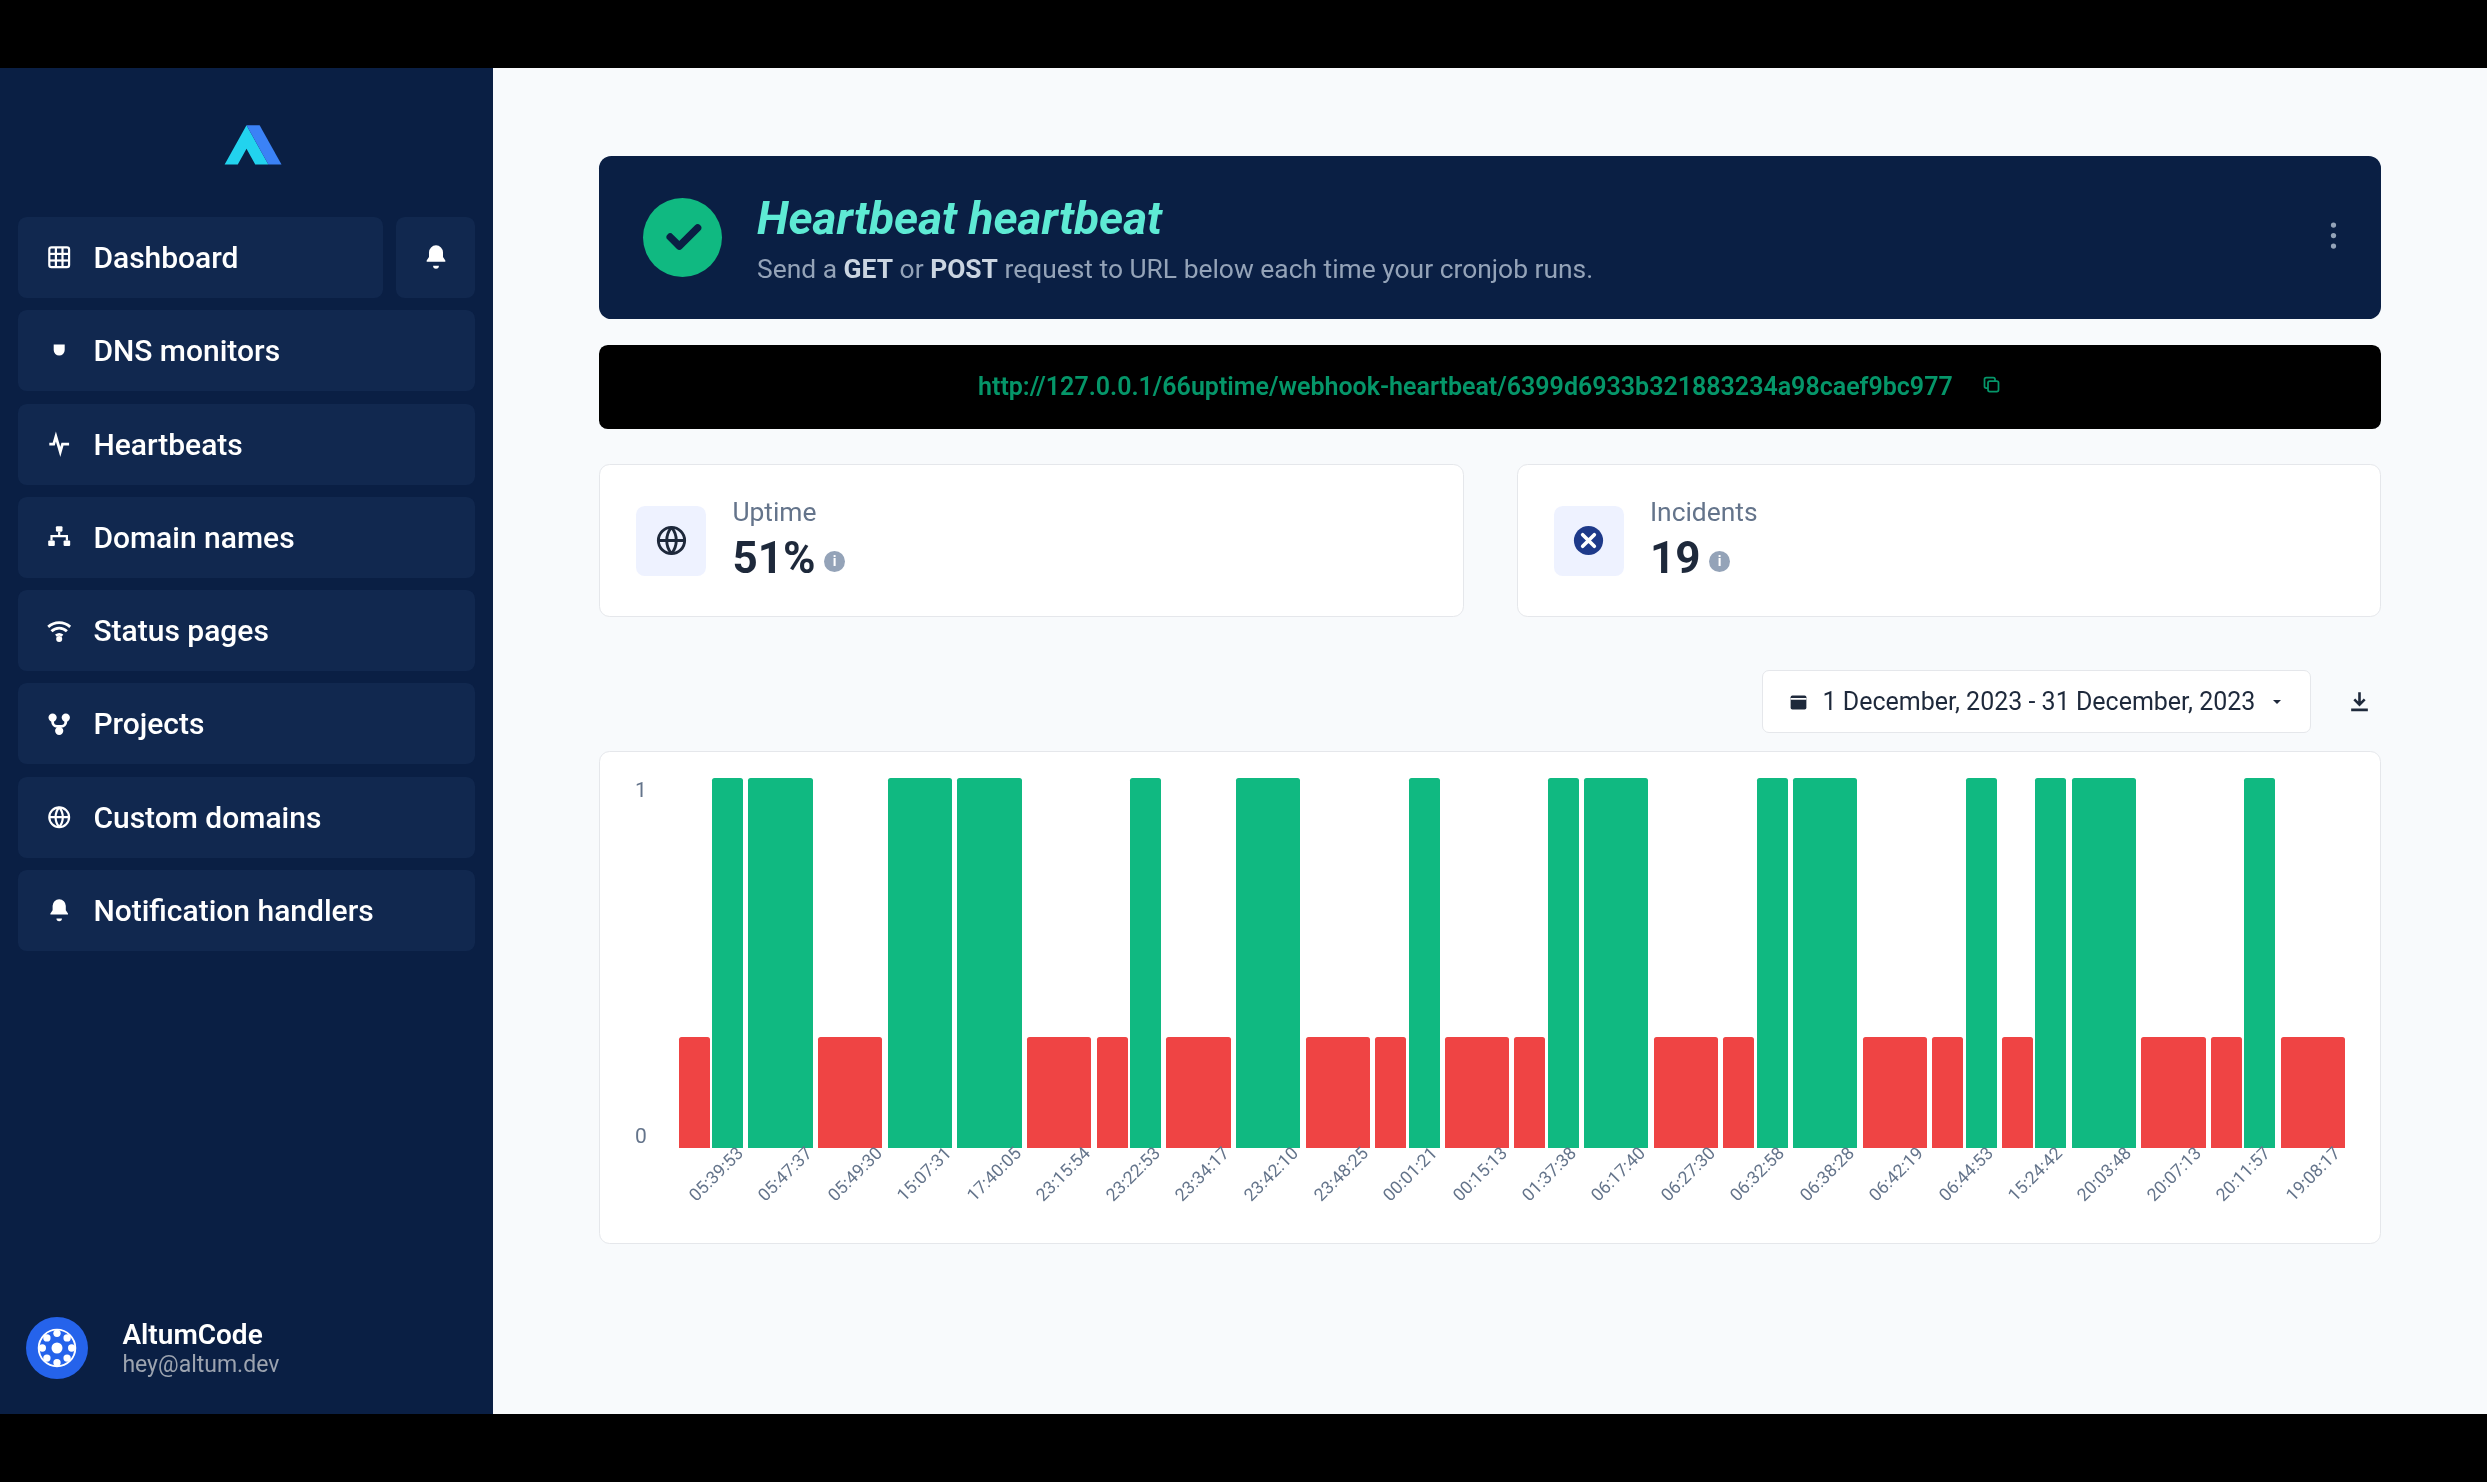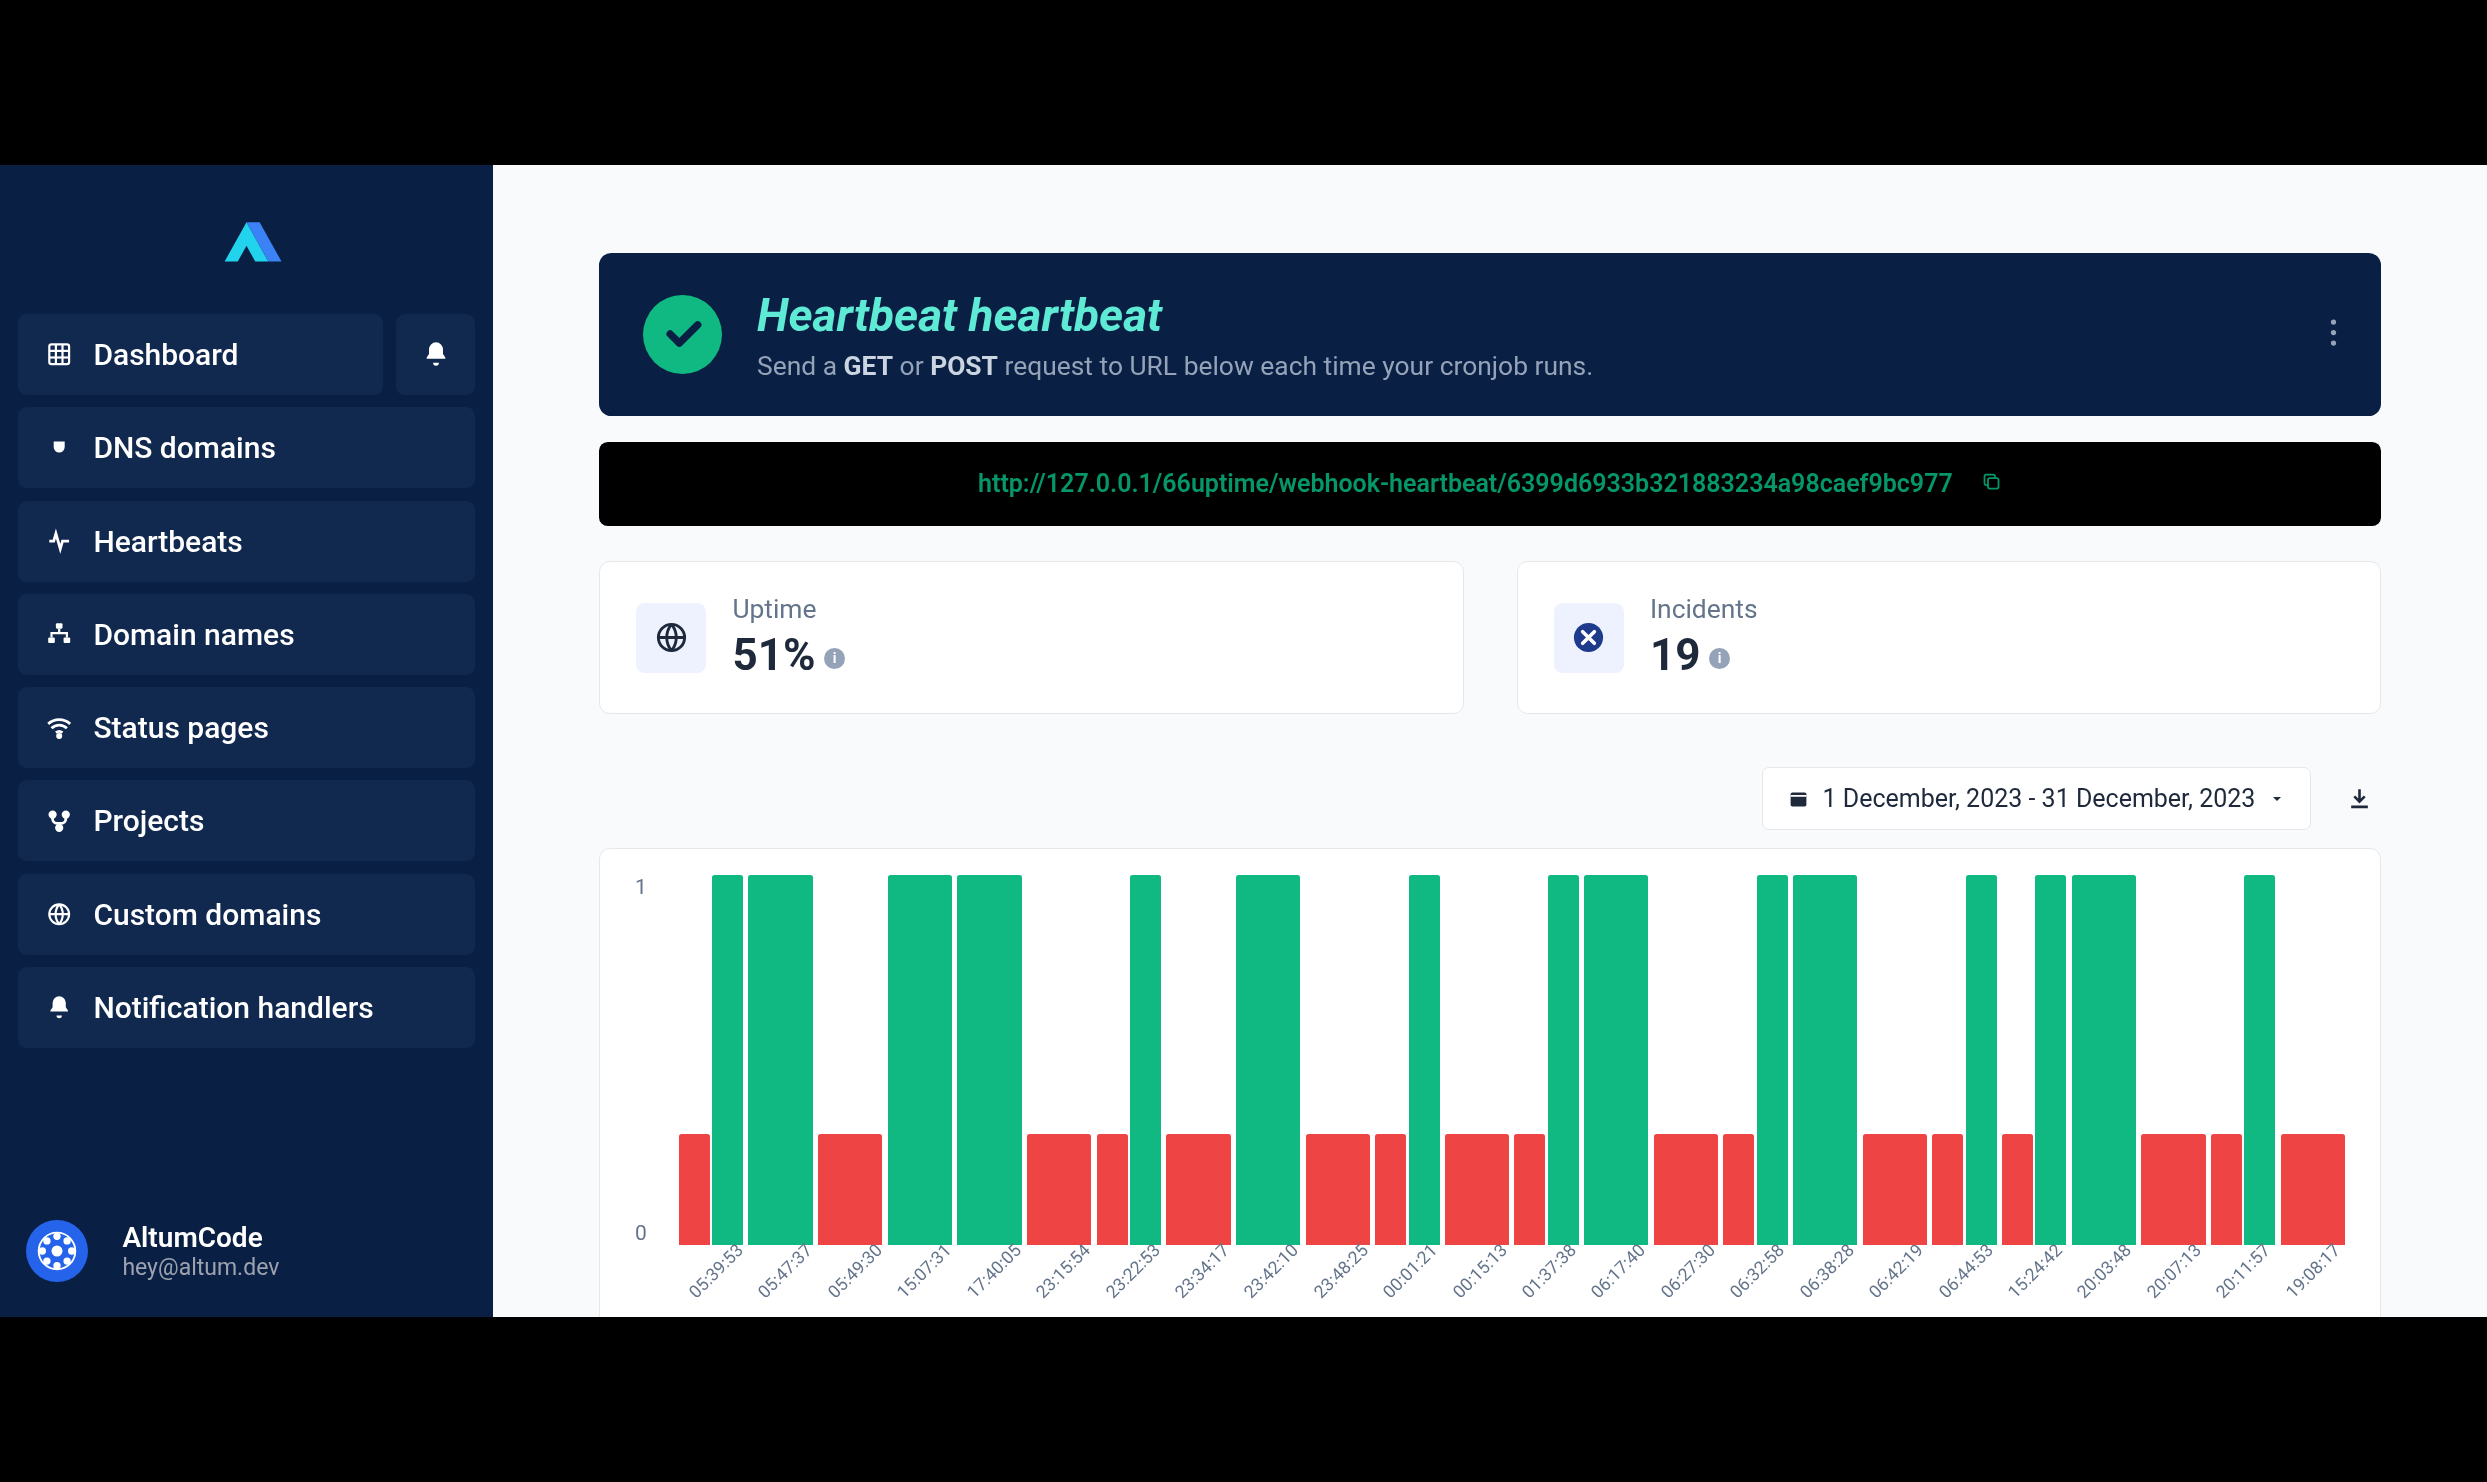--- a/index.html
+++ b/index.html
@@ -1,17 +1,17 @@
 <!DOCTYPE html>
 <html style="font-size:14px"><head>
 <meta charset="utf-8">
 <style>
 * { margin:0; padding:0; box-sizing:border-box; font-family:-apple-system,BlinkMacSystemFont,'Segoe UI',Roboto,sans-serif; }
 body { background:#000; width:2487px; height:1482px; display:flex; align-items:center; justify-content:center; }
-.app-wrap { width:2487px; height:1152px; display:flex; background:#fff; }
+.app-wrap { width:2487px; height:1346px; display:flex; background:#fff; }
 .sidebar { width:493px; background:#0a1f44; display:flex; flex-direction:column; padding:17.6px; }
 .logo { display:flex; justify-content:center; padding:26.4px 0 35px; }
 .logo svg { width:97px; height:70px; }
 .top-row { display:flex; gap:13.2px; margin-bottom:12.3px; }
 .nav-item { background:#11284f; color:#fff; padding:23px 26.4px; border-radius:8.8px; display:flex; align-items:center; gap:19.4px; font-size:30px; font-weight:500; margin-bottom:12.3px; cursor:pointer; }
 .top-row .nav-item { flex:1; margin-bottom:0; }
 .bell-btn { background:#11284f; width:79px; border-radius:8.8px; display:flex; align-items:center; justify-content:center; cursor:pointer; }
 .nav-item .ic { width:30px; height:30px; display:flex; align-items:center; justify-content:center; flex-shrink:0; }
 .user-box { margin-top:auto; padding:17.6px 8.8px; display:flex; align-items:center; gap:34px; }
 .avatar { width:62px; height:62px; border-radius:50%; background:#2563eb; display:flex; align-items:center; justify-content:center; }
@@ -75,21 +75,21 @@
             <path d="M12 2a6 6 0 0 0-6 6v4l-2 3v1h16v-1l-2-3V8a6 6 0 0 0-6-6zm0 20a2.5 2.5 0 0 0 2.5-2.5h-5A2.5 2.5 0 0 0 12 22z"></path>
           </svg>
       </div>
     </div>
     <div class="nav-item">
       <span class="ic">
           <svg width="26.4" height="26.4" viewBox="0 0 24 24" fill="#fff">
             <path d="M9 2v4m6-4v4M7 6h10v5a5 5 0 0 1-10 0V6zm5 10v6"></path>
           </svg>
         </span>
-      <span>DNS domains</span>
+      <span>DNS monitors</span>
     </div>
     <div class="nav-item">
       <span class="ic">
           <svg width="26.4" height="26.4" viewBox="0 0 24 24" fill="none" stroke="#fff" stroke-width="2.5">
             <path d="M3 12h4l2-7 4 14 2-7h6"></path>
           </svg>
         </span>
       <span>Heartbeats</span>
     </div>
     <div class="nav-item">

